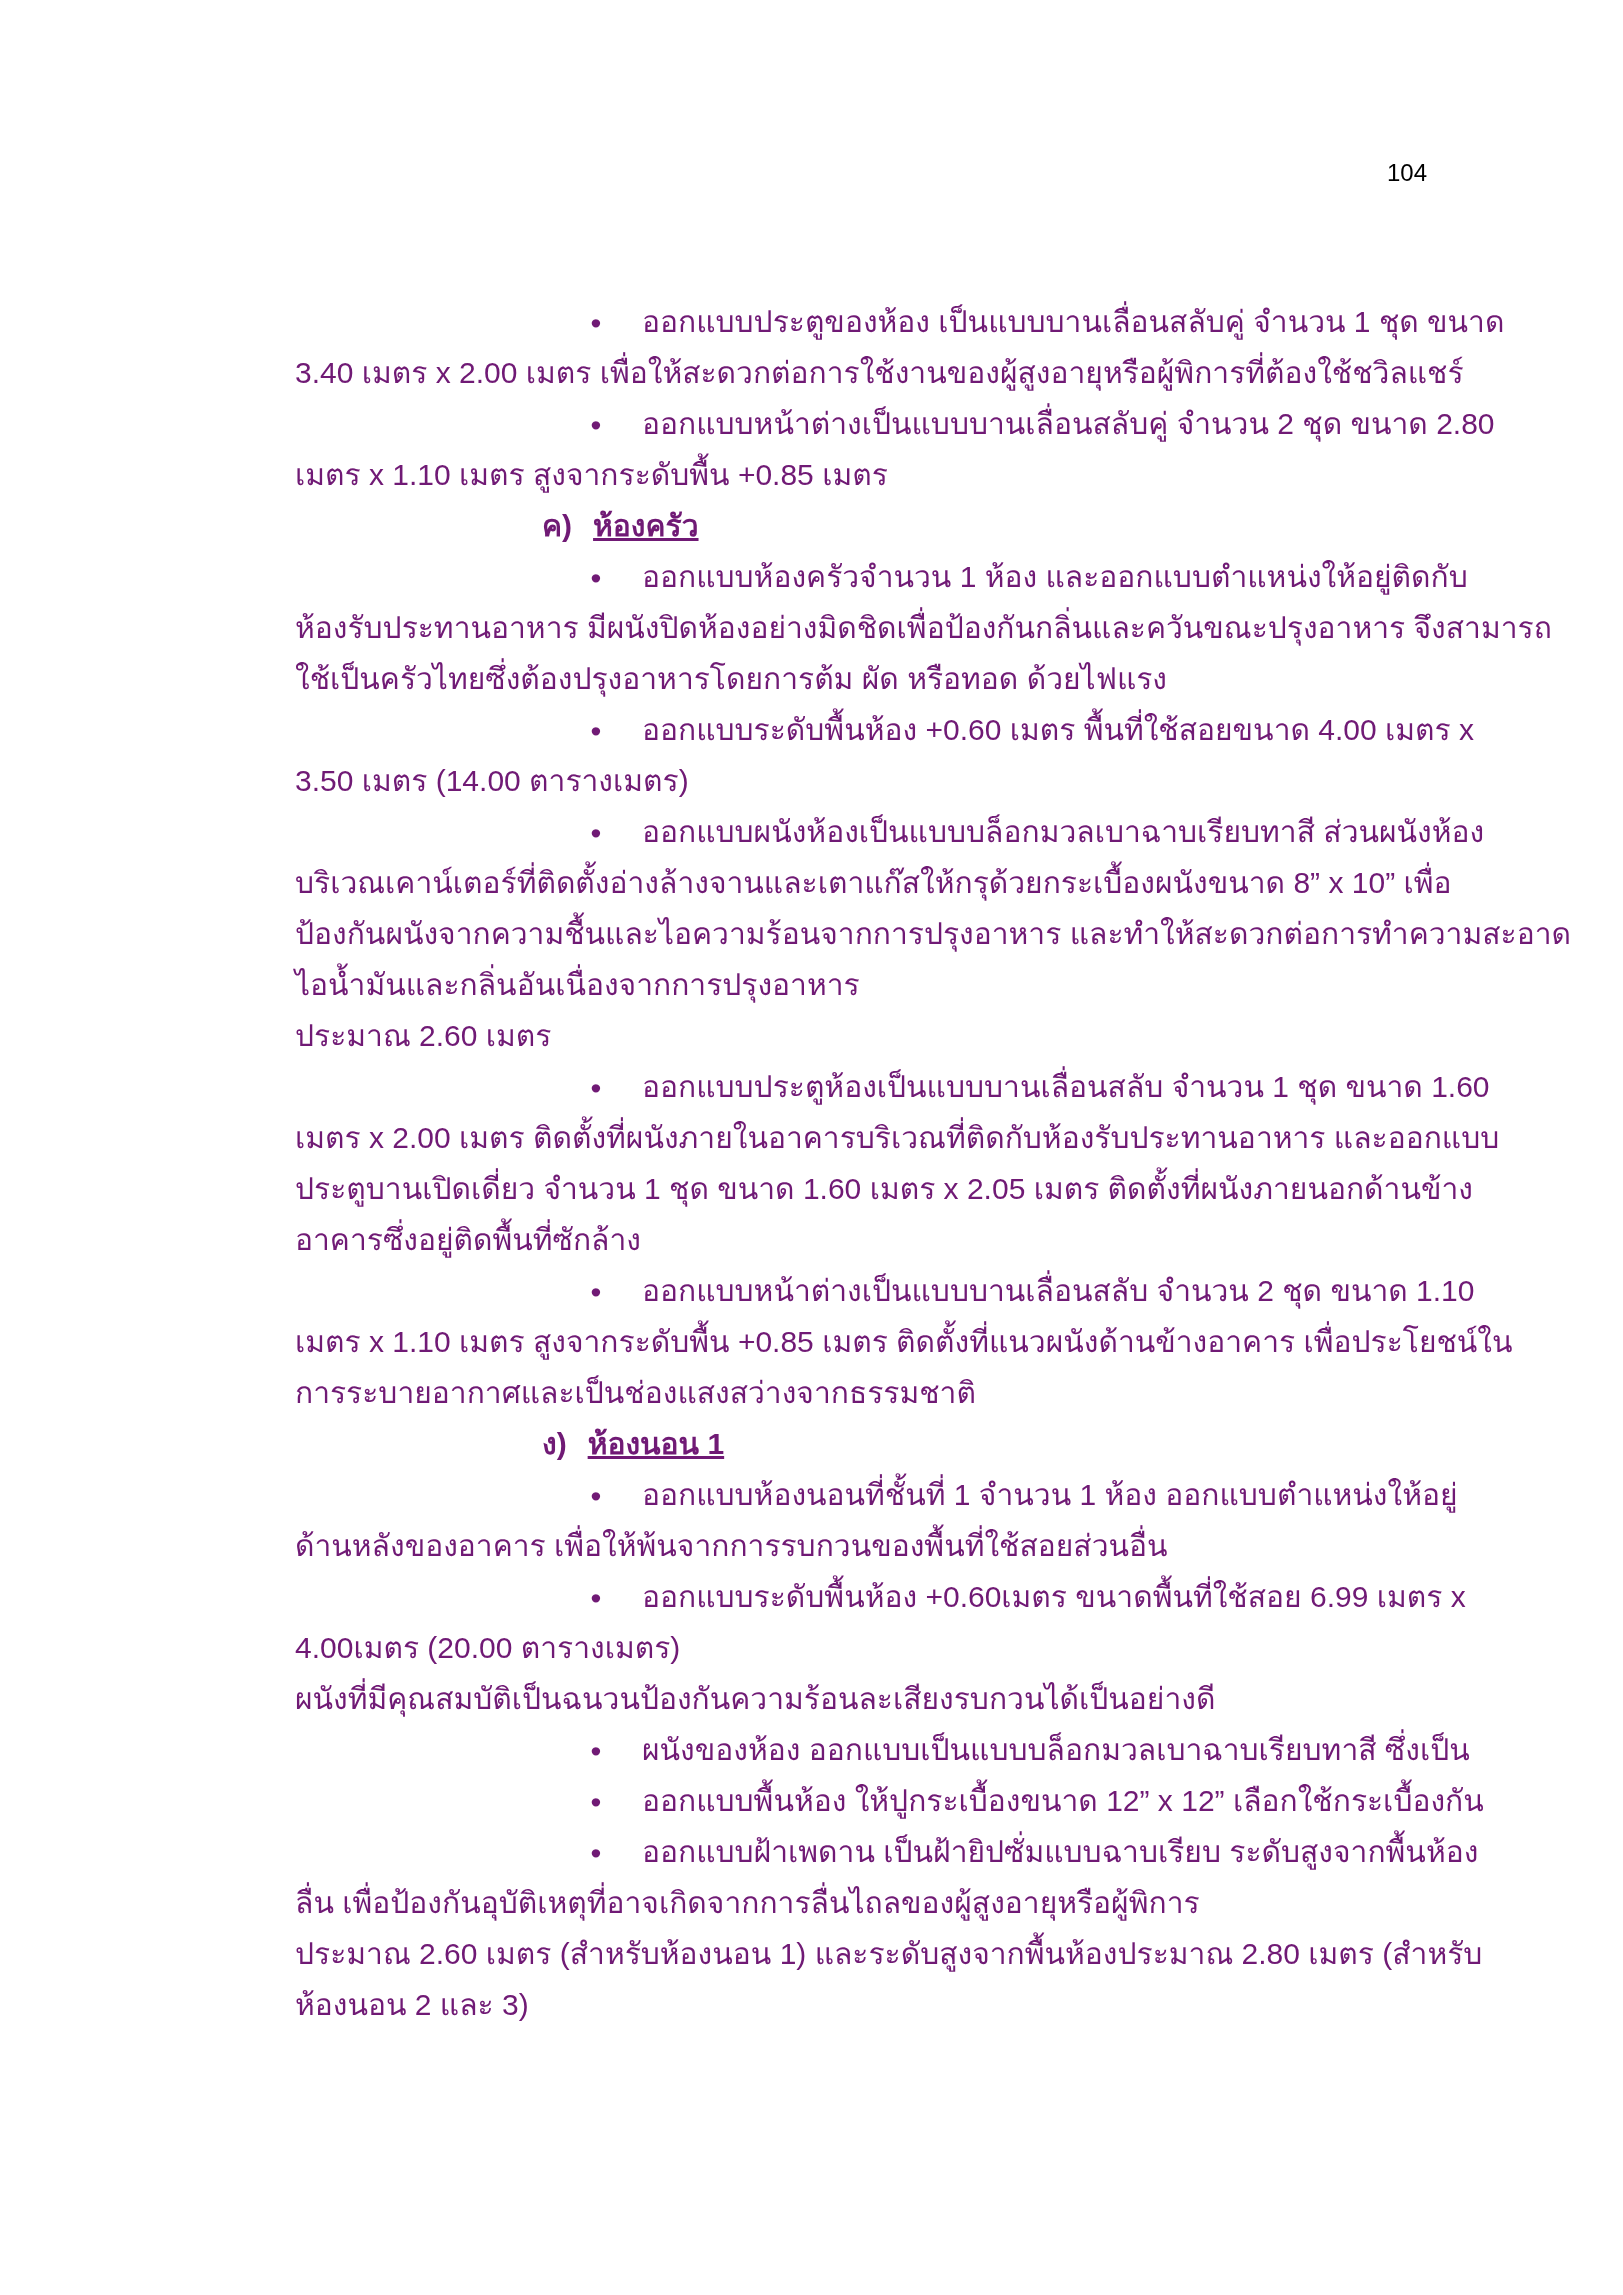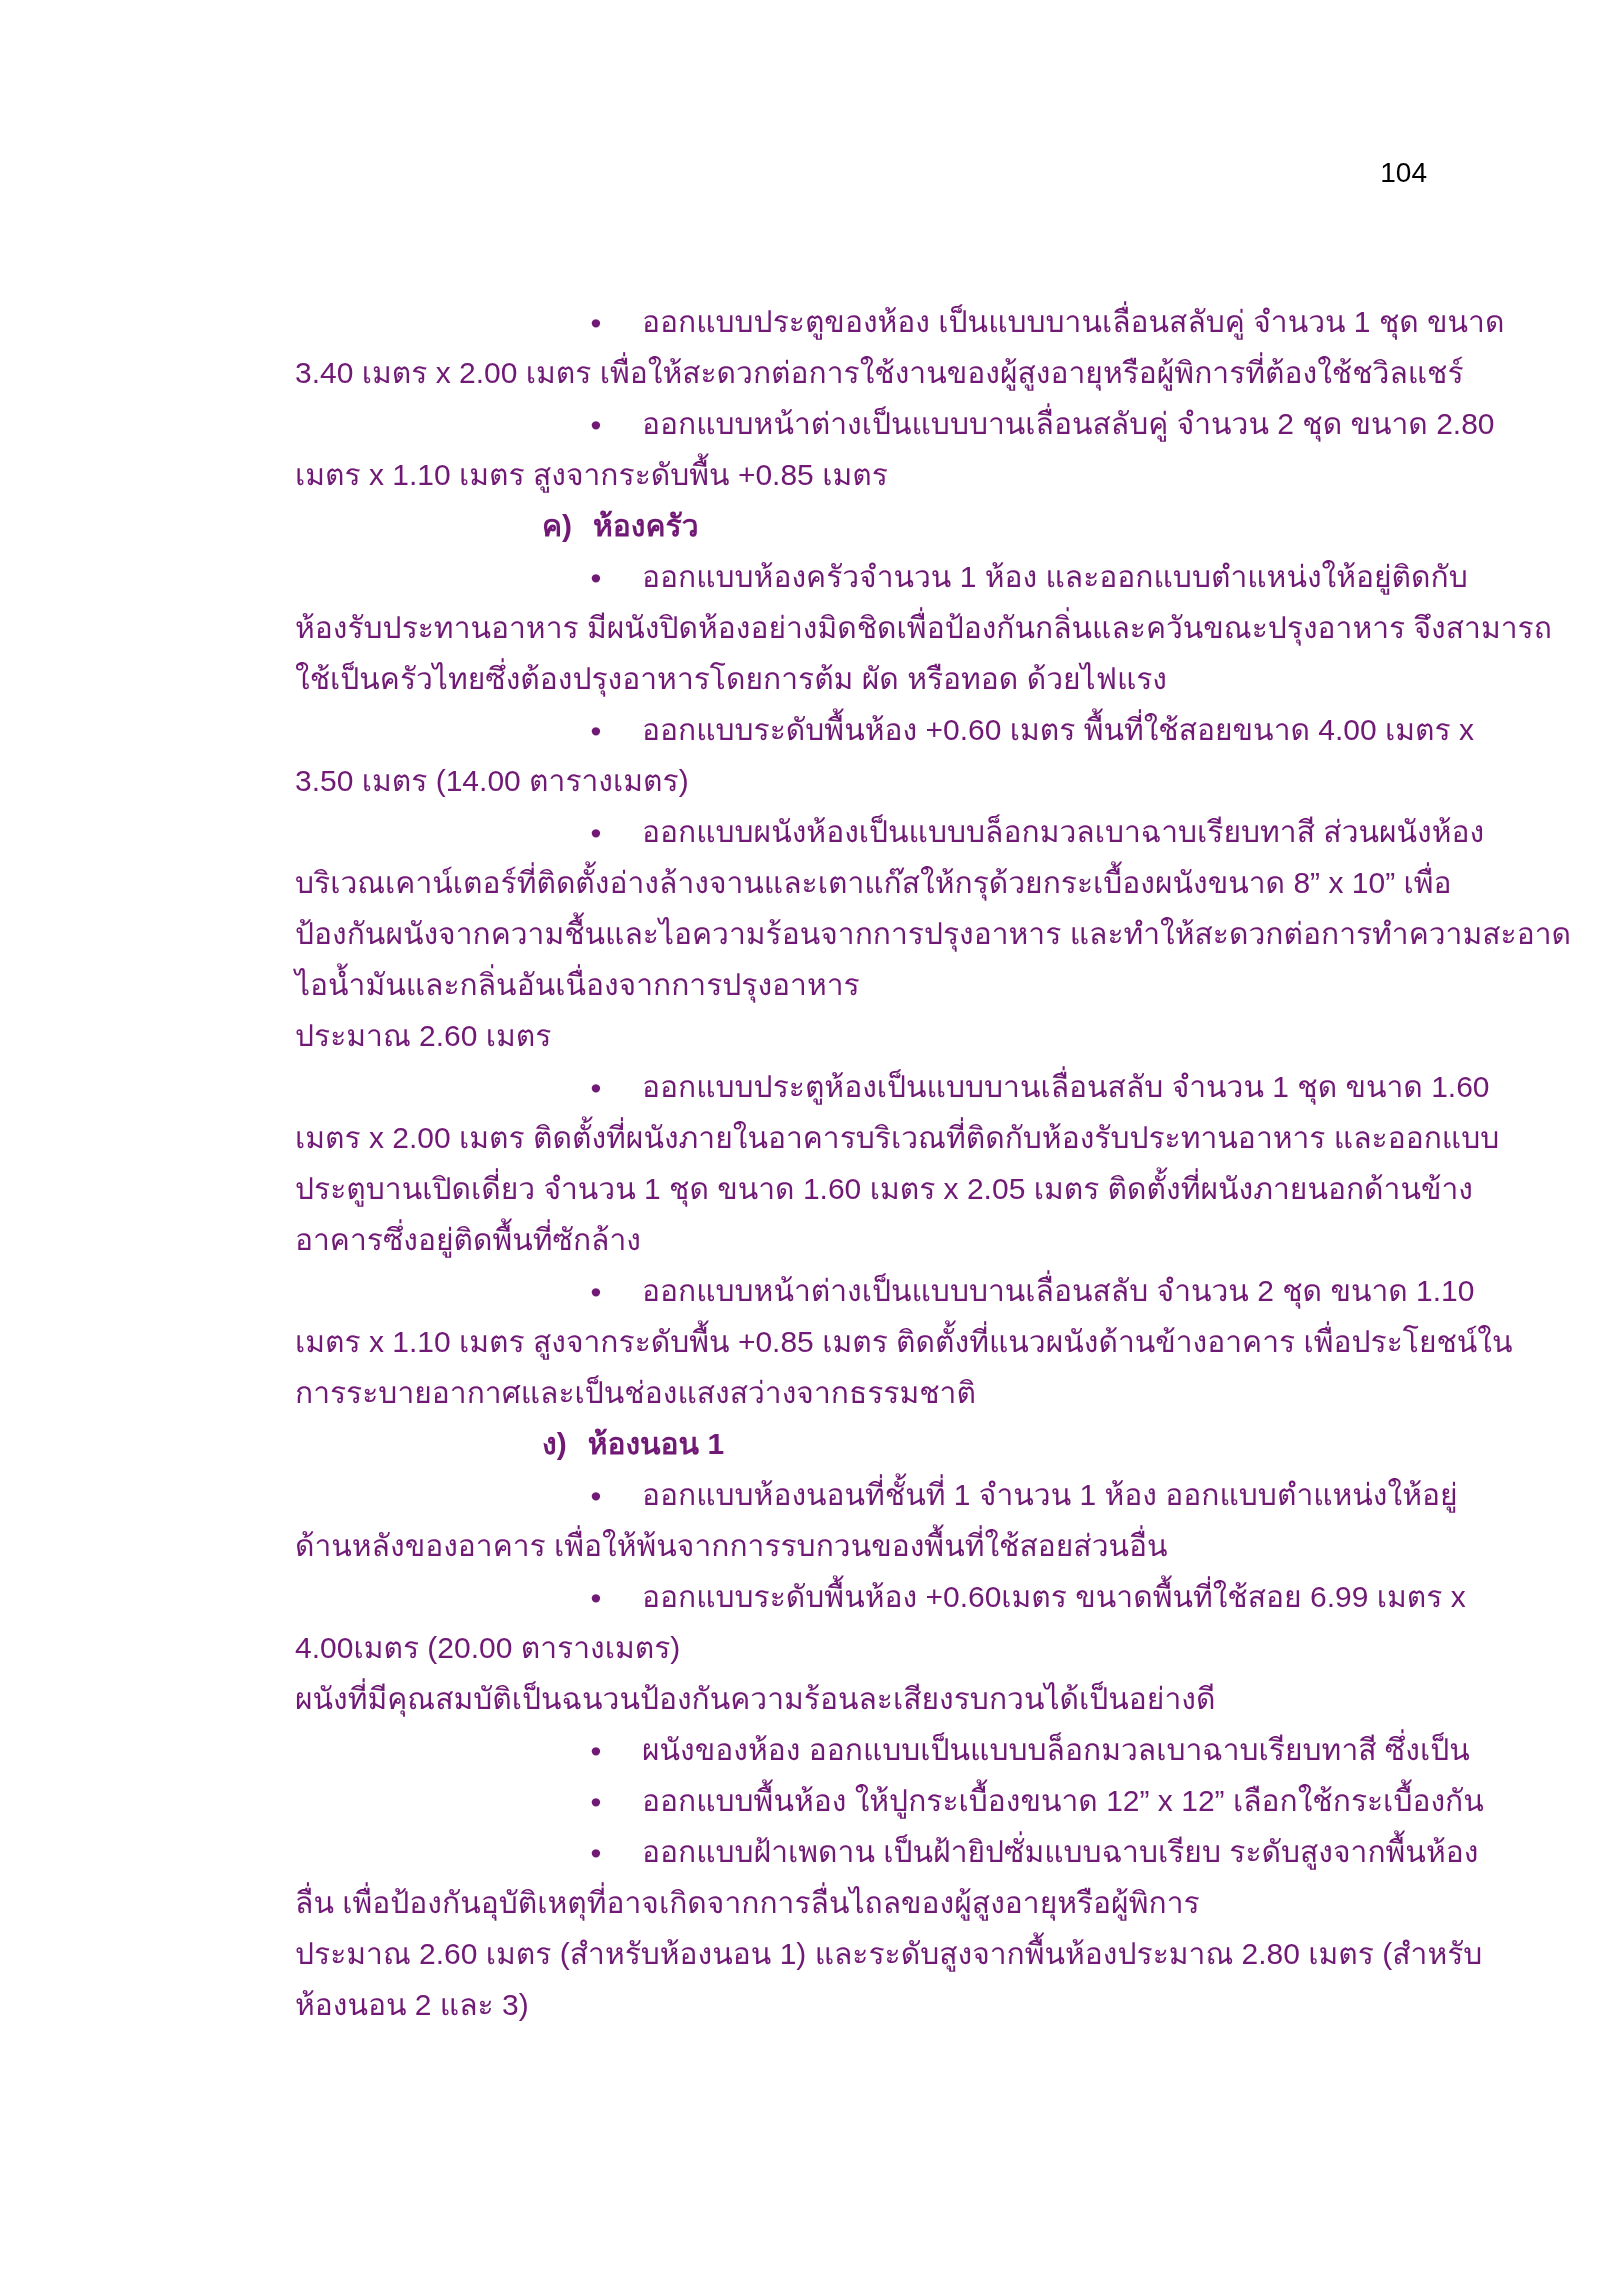--- a/index.html
+++ b/index.html
@@ -13,21 +13,21 @@
     width: 1624px;
     height: 2295px;
     background: #ffffff;
     color: #000000;
     overflow: hidden;
   }
   .page-number {
     position: absolute;
     top: 156px;
     right: 197px;
-    font-size: 28px;
+    font-size: 24px;
     line-height: 34px;
     color: #000000;
   }
   .doc-body {
     position: absolute;
     left: 295px;
     top: 296px;
     width: 1132px;
   }
   .line {
@@ -45,20 +45,21 @@
   .line.bullet {
     padding-left: 295px;
     width: 838px;
   }
   .line.cont {
     width: 1132px;
   }
   .line.heading {
     padding-left: 247px;
     font-weight: bold;
+    text-decoration: underline;
   }
   .dot {
     display: inline-block;
     width: 52px;
     font-size: 19.6px;
     vertical-align: 3.3px;
   }
   .hlabel {
     display: inline-block;
     margin-right: 21px;

